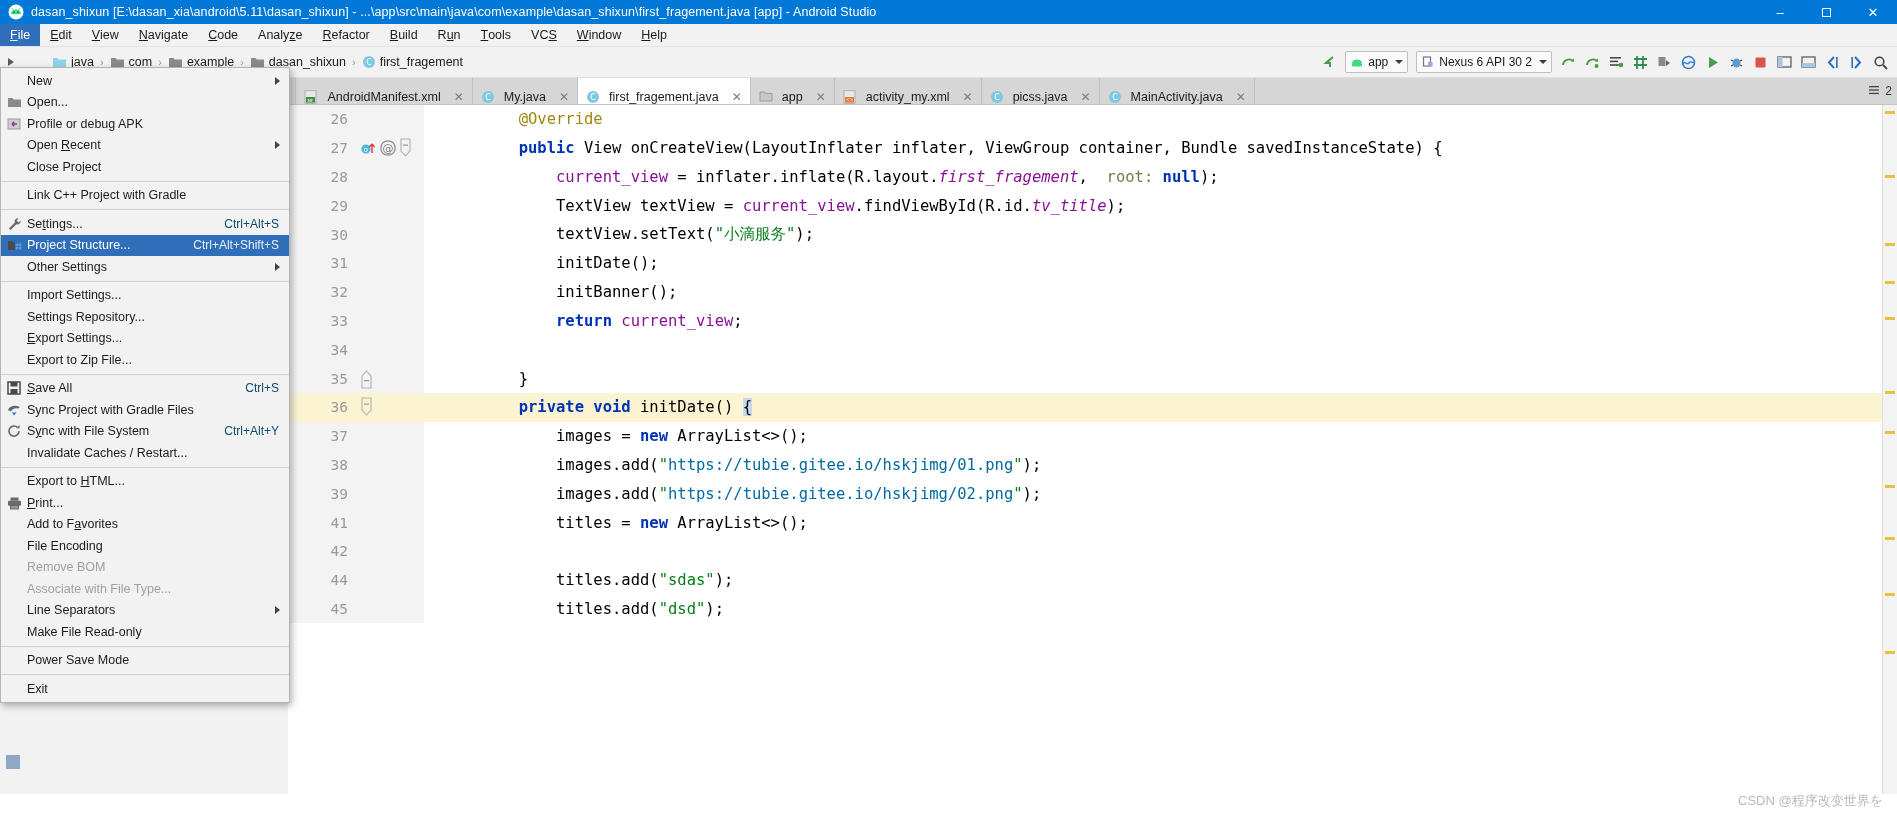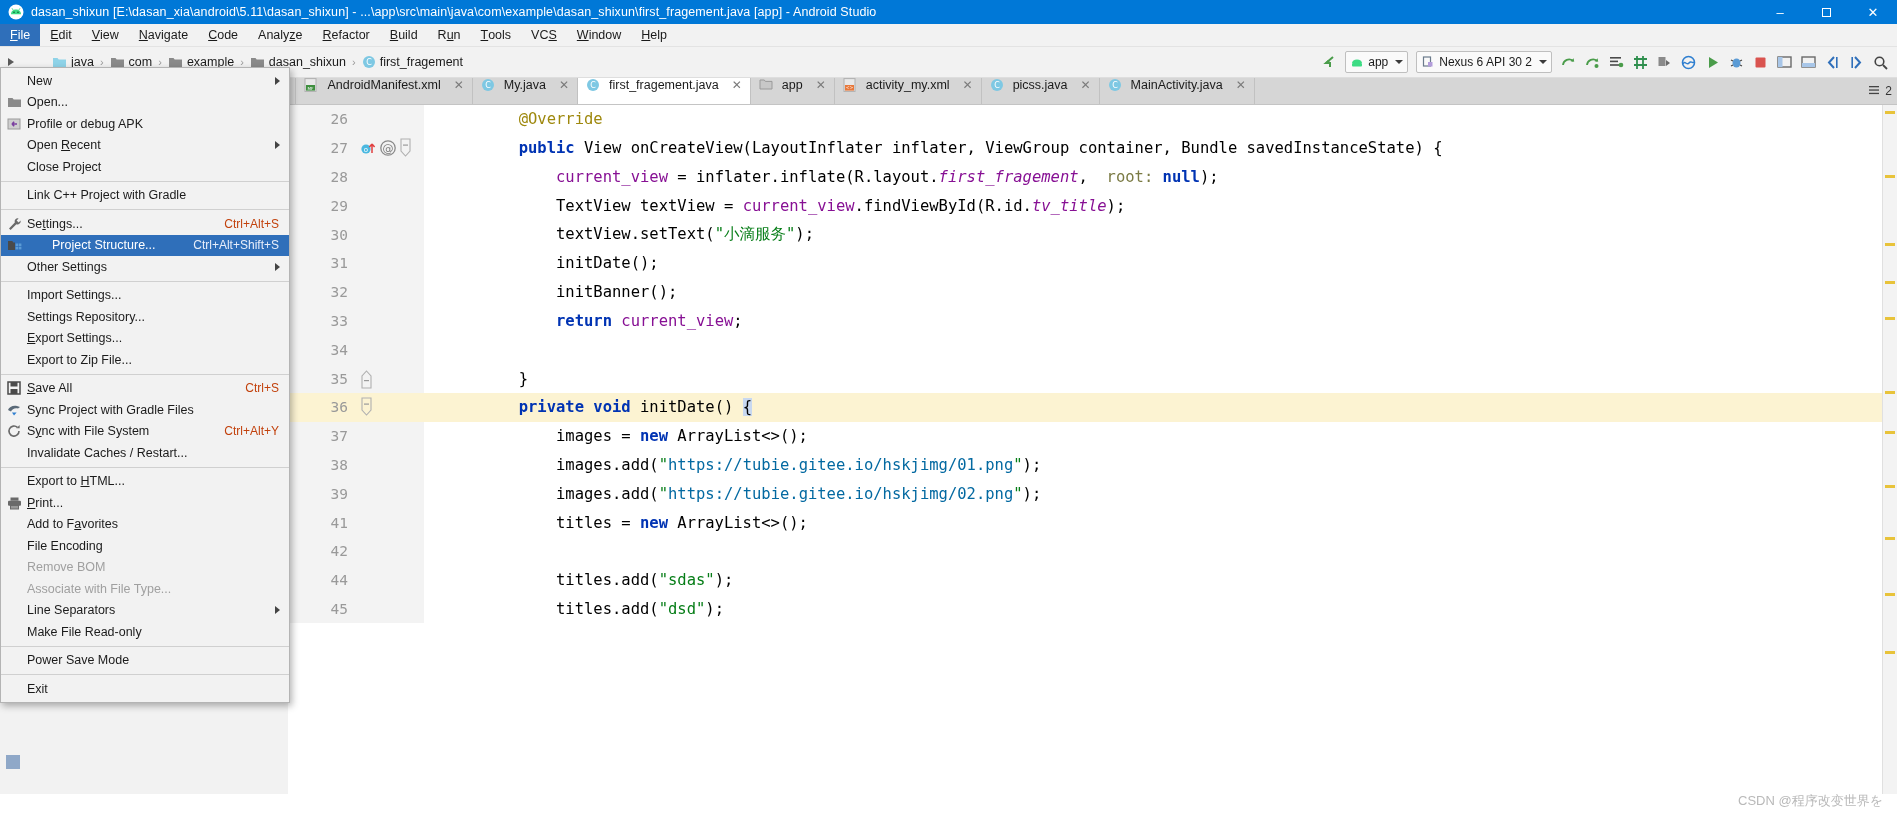--- a/index.html
+++ b/index.html
@@ -69,21 +69,21 @@
   
   #tabstrip{
     height:26px;background:#d6d6d6;display:flex;align-items:stretch;
     font-size:12.5px;position:relative;border-bottom:1px solid #c4c4c4;
   }
   .tabgutter{
     width:74px;flex:0 0 auto;background:#e8ebf0;display:flex;align-items:center;
     justify-content:space-around;border-right:1px solid #c9c9c9;
   }
   .tab{
-    display:flex;align-items:flex-start;padding:0 8px;gap:10px;
+    display:flex;align-items:flex-end;padding:0 8px;gap:10px;
     border-right:1px solid #c1c1c1;background:#d6d6d6;color:#1b1b1b;white-space:nowrap;
   }
   .tab.selected{background:#ffffff;}
   .tab .tclose{color:#7a7a7a;font-size:12px;margin-left:3px;}
   .tabs-right{margin-left:auto;display:flex;align-items:center;padding-right:5px;gap:4px;color:#333;font-size:12px;}
   
   .ficon{width:13px;height:14px;flex:0 0 auto;}
   
   #editorwrap{display:flex;height:689px;position:relative;background:#fff;}
   #leftpane{width:288px;flex:0 0 auto;background:#f2f2f2;position:relative;}
@@ -125,26 +125,26 @@
   
   #filemenu{
     position:absolute;left:0;top:67px;width:288px;
     background:#f2f2f2;border:1px solid #b4b4b4;
     box-shadow:2px 3px 7px rgba(0,0,0,.30);
     z-index:50;font-size:12.5px;color:#1b1b1b;padding:2px 0;
   }
   .menurow{
     height:21.5px;display:flex;align-items:center;position:relative;padding-left:0;
   }
-  .menurow.sel{background:#2f6fba;color:#ffffff;gap:25px;}
+  .menurow.sel{background:#2f6fba;color:#ffffff;}
   .menurow.disabled{color:#a0a0a0;}
   .menurow .mico{width:26px;flex:0 0 auto;display:flex;align-items:center;justify-content:center;}
   .menurow .mlabel{flex:1 1 auto;white-space:nowrap;}
   .menurow .mlabel u{text-decoration:underline;text-underline-offset:1px;}
-  .menurow .maccel{margin-left:auto;padding-right:10px;color:#c2410c;font-size:12px;white-space:nowrap;}
+  .menurow .maccel{margin-left:auto;padding-right:10px;color:#0c4a6e;font-size:12px;white-space:nowrap;}
   .menurow.sel .maccel{color:#e8eefa;}
   .menurow .marrow{
     margin-left:auto;padding-right:9px;
     width:0;height:0;border-left:5px solid #444;
     border-top:4px solid transparent;border-bottom:4px solid transparent;
   }
   .msep{height:1px;background:#d0d0d0;margin:3px 0;}
   
   .bgtext{position:absolute;font-size:12.5px;color:#2b2b2b;font-family:"Liberation Sans",sans-serif;}
   .bgband{position:absolute;background:#e4e4e4;}

